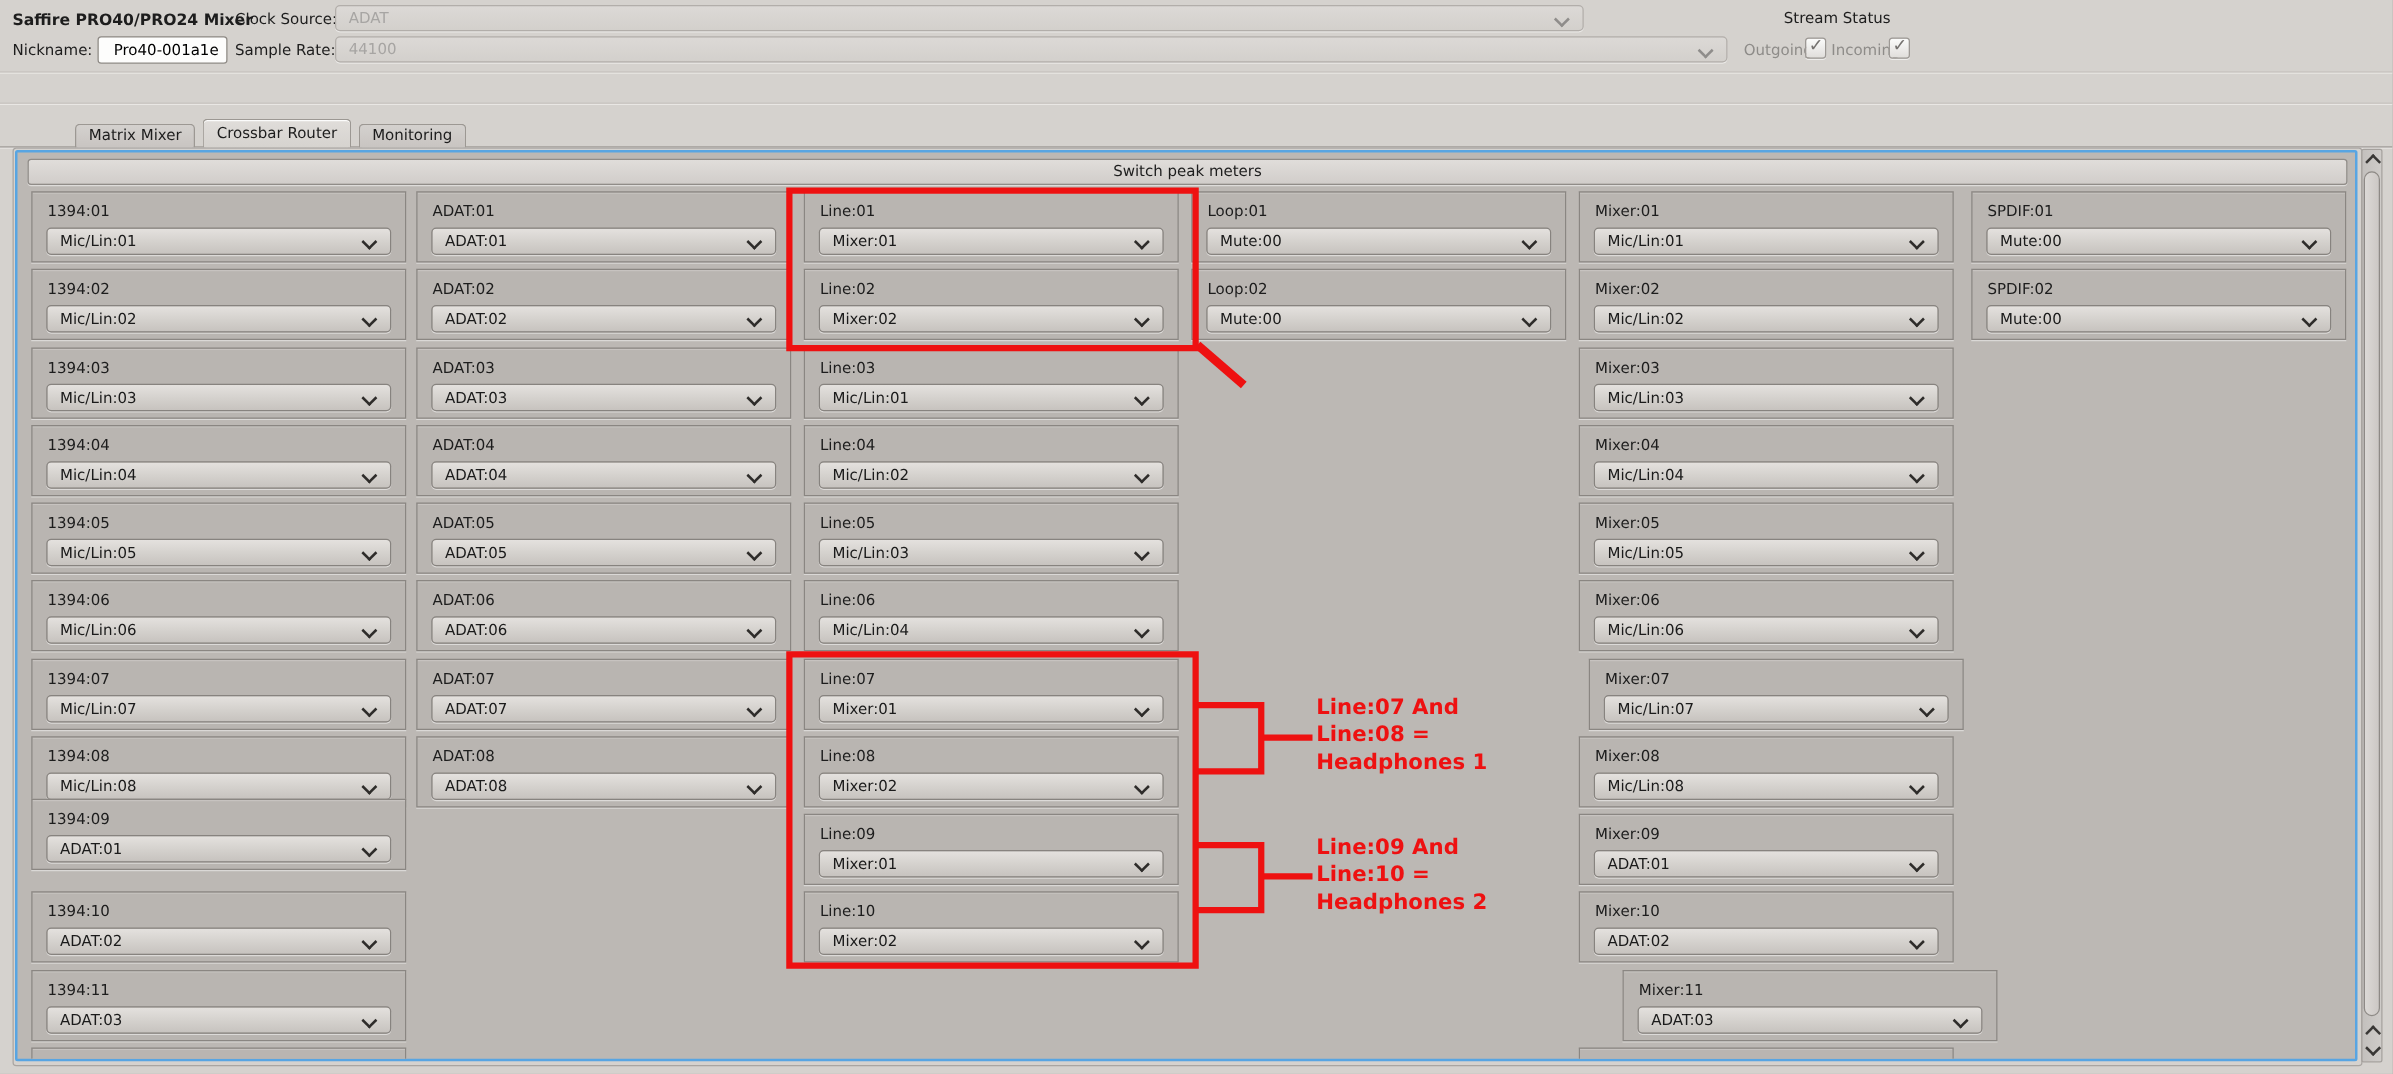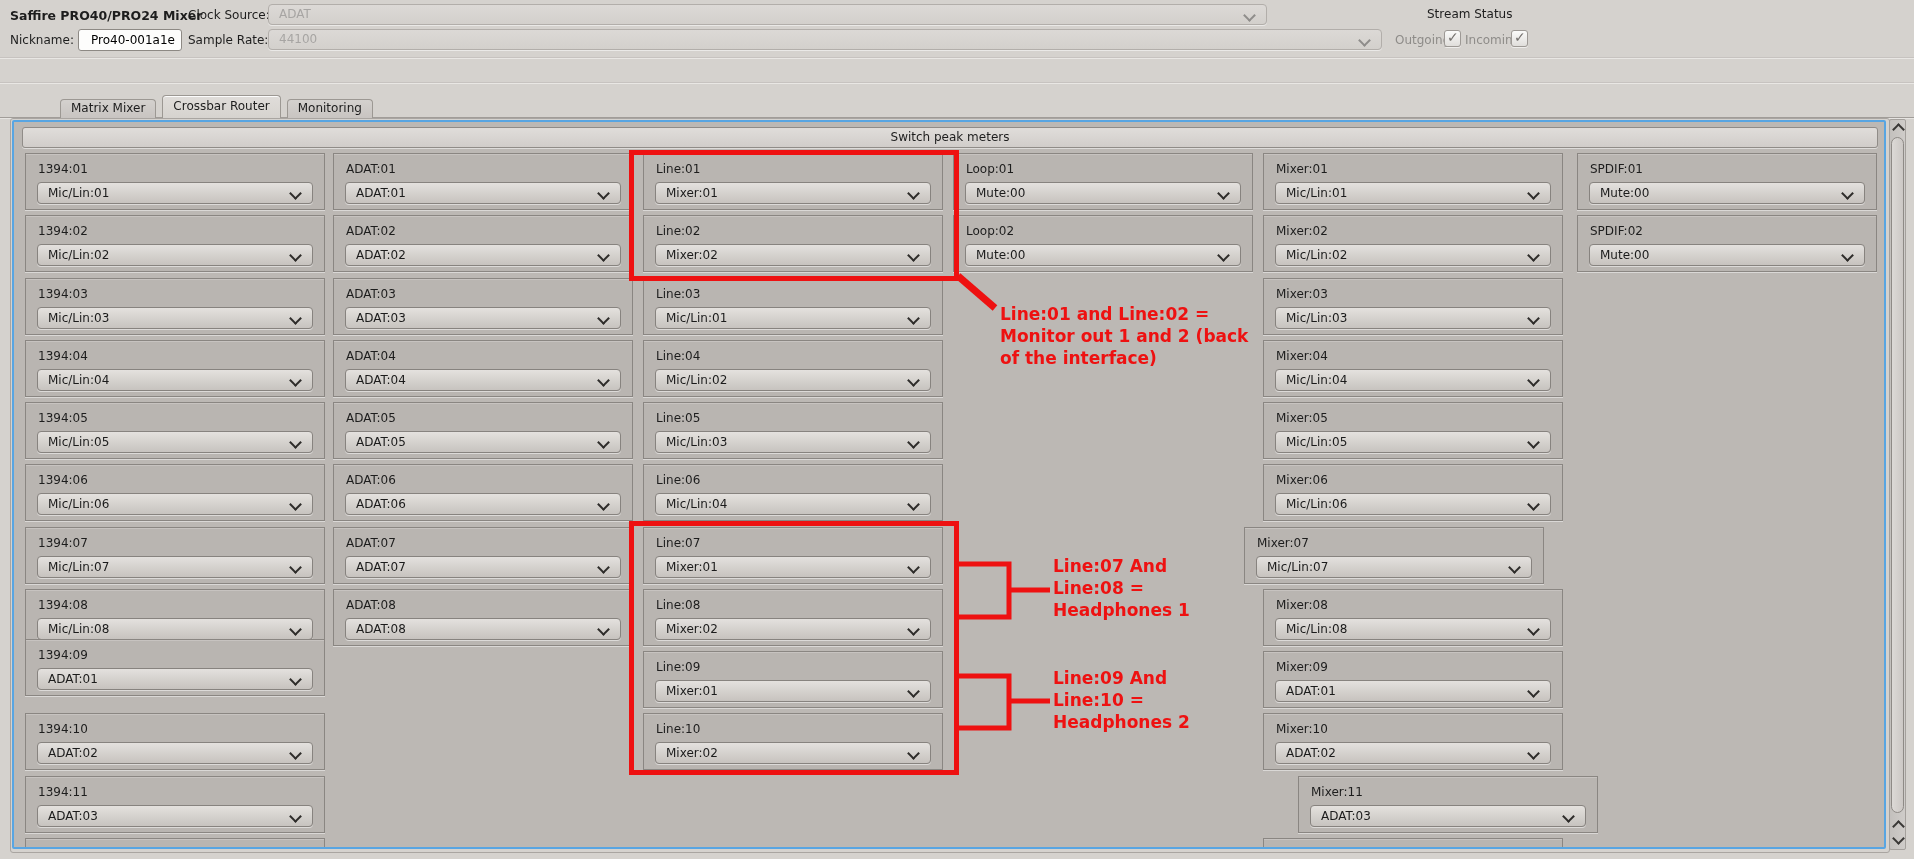--- a/index.html
+++ b/index.html
@@ -287,21 +287,21 @@
         <div class="dd"><span>Mic/Lin:04</span><span class="chev"></span></div>
       </div>
       <div class="cell" style="left: 1249px; top: 280px;">
         <div class="cell-label">Mixer:05</div>
         <div class="dd"><span>Mic/Lin:05</span><span class="chev"></span></div>
       </div>
       <div class="cell" style="left: 1249px; top: 342.25px;">
         <div class="cell-label">Mixer:06</div>
         <div class="dd"><span>Mic/Lin:06</span><span class="chev"></span></div>
       </div>
-      <div class="cell" style="left: 1230px; top: 404.5px; padding-left: 37px;">
+      <div class="cell" style="left: 1257px; top: 404.5px; padding-left: 37px;">
         <div class="cell-label">Mixer:07</div>
         <div class="dd"><span>Mic/Lin:07</span><span class="chev"></span></div>
       </div>
       <div class="cell" style="left: 1249px; top: 466.75px;">
         <div class="cell-label">Mixer:08</div>
         <div class="dd"><span>Mic/Lin:08</span><span class="chev"></span></div>
       </div>
       <div class="cell" style="left: 1249px; top: 529px;">
         <div class="cell-label">Mixer:09</div>
         <div class="dd"><span>ADAT:01</span><span class="chev"></span></div>
@@ -325,25 +325,20 @@
       </div>
     </div>
 
   <svg class="overlay-svg red" width="1870" height="725" viewBox="0 0 1870 725" style="color: rgb(238, 17, 17);">
     <path d="M944,154 L981,186" stroke="currentColor" stroke-width="7" fill="none"></path>
     <path d="M943,442 L995,442 L995,495 L943,495 M995,468 L1036,468" stroke="currentColor" stroke-width="5" fill="none"></path>
     <path d="M942,554 L995,554 L995,606 L942,606 M995,579 L1036,579" stroke="currentColor" stroke-width="5" fill="none"></path>
   </svg>
   <div class="redbox red" style="left: 615px; top: 28px; width: 330px; height: 131px; color: rgb(238, 17, 17);"></div>
   <div class="redbox red" style="left: 615px; top: 399px; width: 330px; height: 254px; color: rgb(238, 17, 17);"></div>
-  <div class="annot red" style="left: 986px; top: 181px; color: rgb(238, 17, 17);">
-      <div>Line:01 and Line:02 =</div>
-      <div>Monitor out 1 and 2 (back</div>
-      <div>of the interface)</div>
-    </div>
   <div class="annot red" style="left: 1039px; top: 433px; color: rgb(238, 17, 17);">
       <div>Line:07 And</div>
       <div>Line:08 =</div>
       <div>Headphones 1</div>
     </div>
   <div class="annot red" style="left: 1039px; top: 545px; color: rgb(238, 17, 17);">
       <div>Line:09 And</div>
       <div>Line:10 =</div>
       <div>Headphones 2</div>
     </div>

